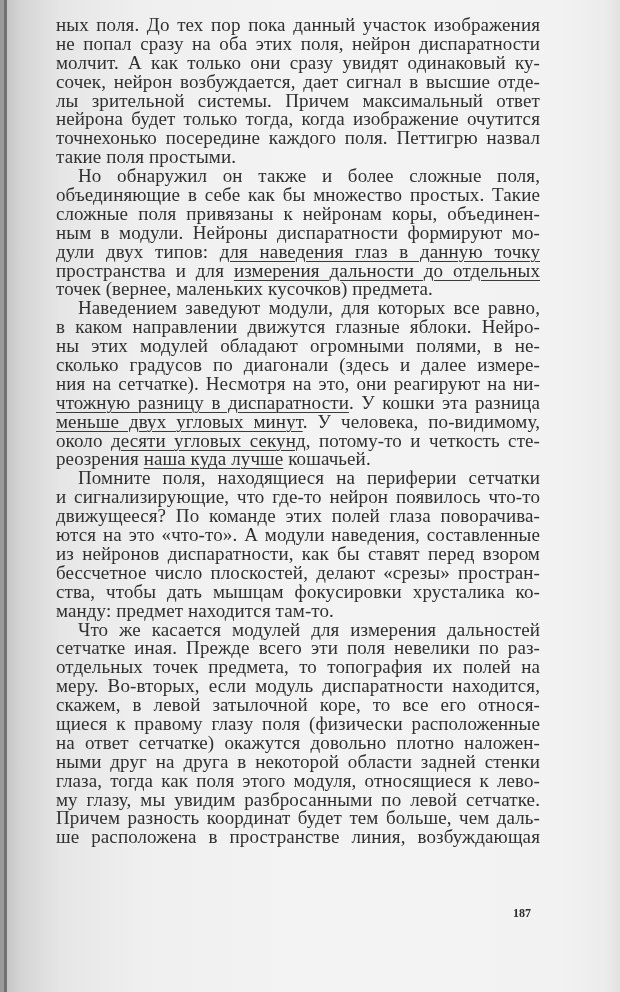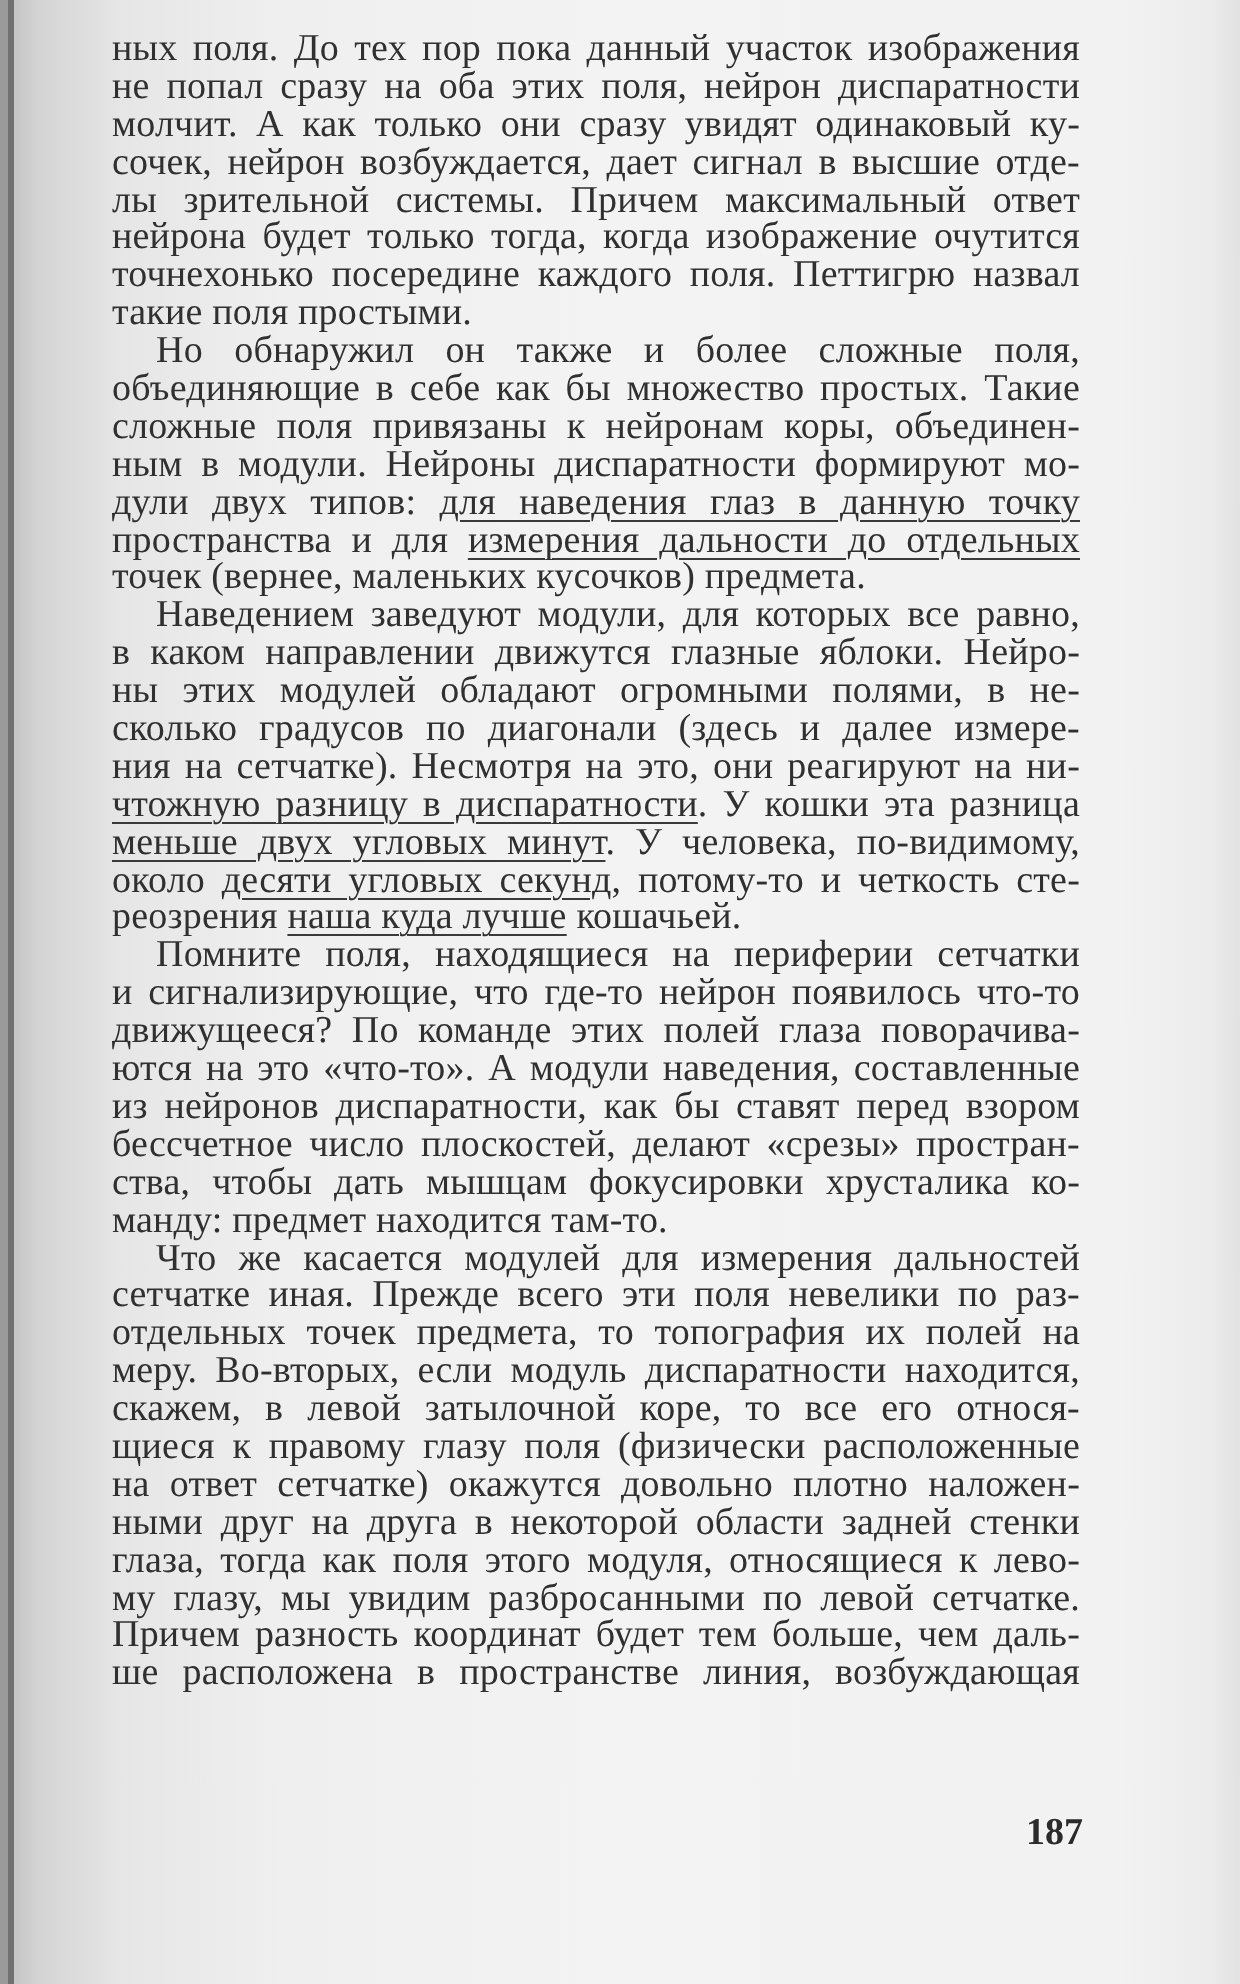--- a/index.html
+++ b/index.html
@@ -59,21 +59,21 @@
     .ul {
       text-decoration: underline;
       text-decoration-color: #3a3a3a;
       text-underline-offset: 3px;
       text-decoration-thickness: 1px;
     }
     .page-number {
       position: absolute;
       left: 513px;
       top: 906px;
-      font-size: 19px;
+      font-size: 12px;
       font-weight: bold;
       color: #2b2b2b;
       font-family: "Liberation Serif", serif;
     }
   </style>
 </head>
 <body>
 
 <div class="binding-shadow"></div>
 <div class="binding-edge"></div>

